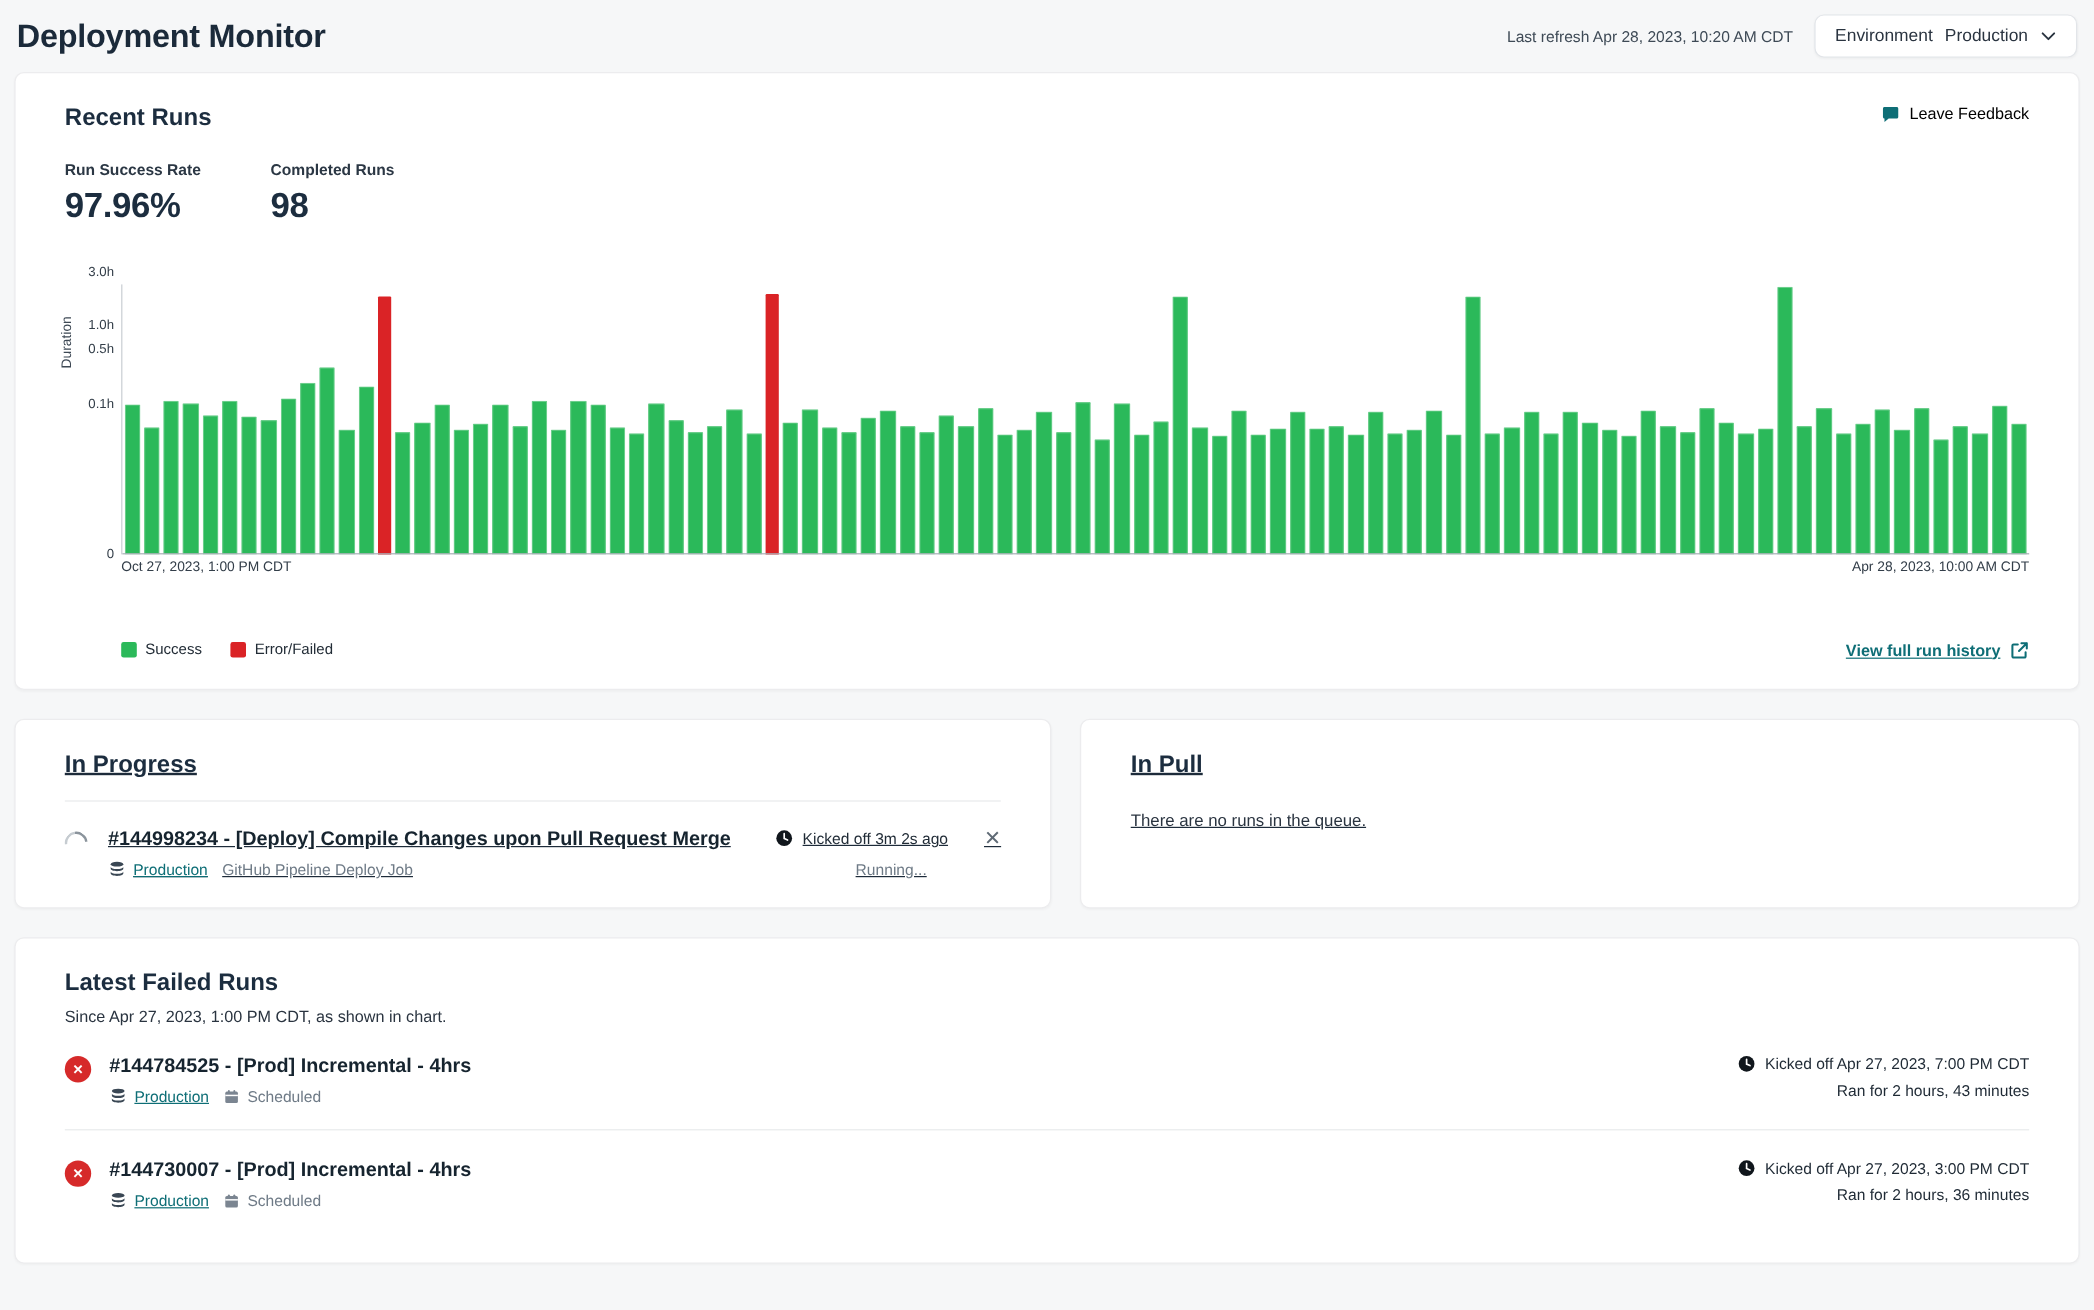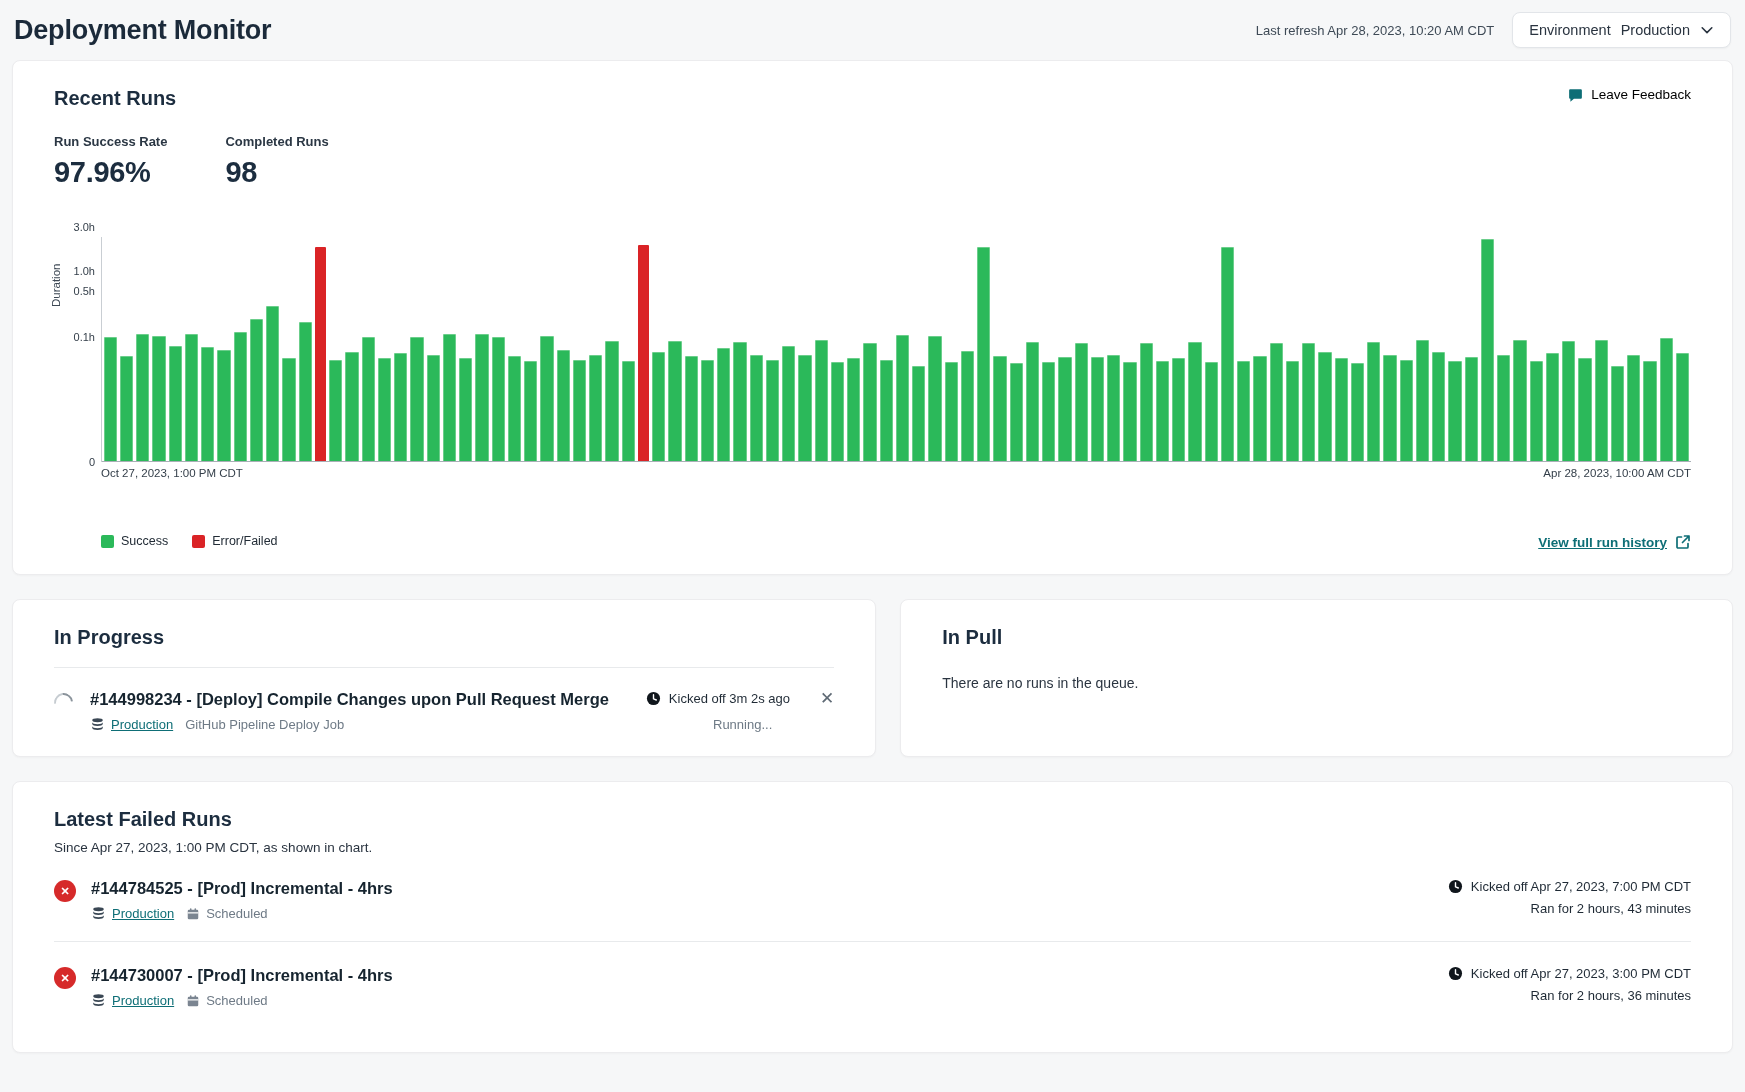--- a/index.html
+++ b/index.html
@@ -48,21 +48,21 @@
   .chart-footer { display:flex; align-items:flex-start; justify-content:space-between; margin-top:55px; margin-left:47px; }
   .legend { display:flex; align-items:center; gap:24px; }
   .legend-item { display:flex; align-items:center; gap:7px; font-size:12.5px; color:#222c36; }
   .legend-swatch { width:13px; height:13px; border-radius:2px; display:inline-block; }
   .history-link { display:flex; align-items:center; gap:8px; color:#0e6e76; font-size:13.5px; font-weight:700;
     cursor:pointer; }
   .history-link .link-text { text-decoration:underline; }
 
   
   .mid-row { display:flex; gap:24px; margin:24px 12px 0 12px; }
-  .mid-row .card { margin:0; }
+  .mid-row .card { margin:0;text-decoration:underline; }
   #in-progress-card { flex:866 0 0; }
   #in-queue-card { flex:831 0 0; }
   .divider { height:1px; background:#e8eaec; margin-top:18px; }
 
   .run-row { display:flex; align-items:flex-start; padding-top:22px; }
   .spinner { width:19px; height:19px; border-radius:50%; border:2px solid transparent;
     border-top-color:#8b949c; border-left-color:#c6ccd1; transform:rotate(38deg); margin-top:3px; }
   .run-main { margin-left:17px; flex:1 1 auto; }
   .run-title { font-size:16.5px; font-weight:700; color:#16242f; }
   .run-meta { display:flex; align-items:center; gap:12px; margin-top:8px; }

